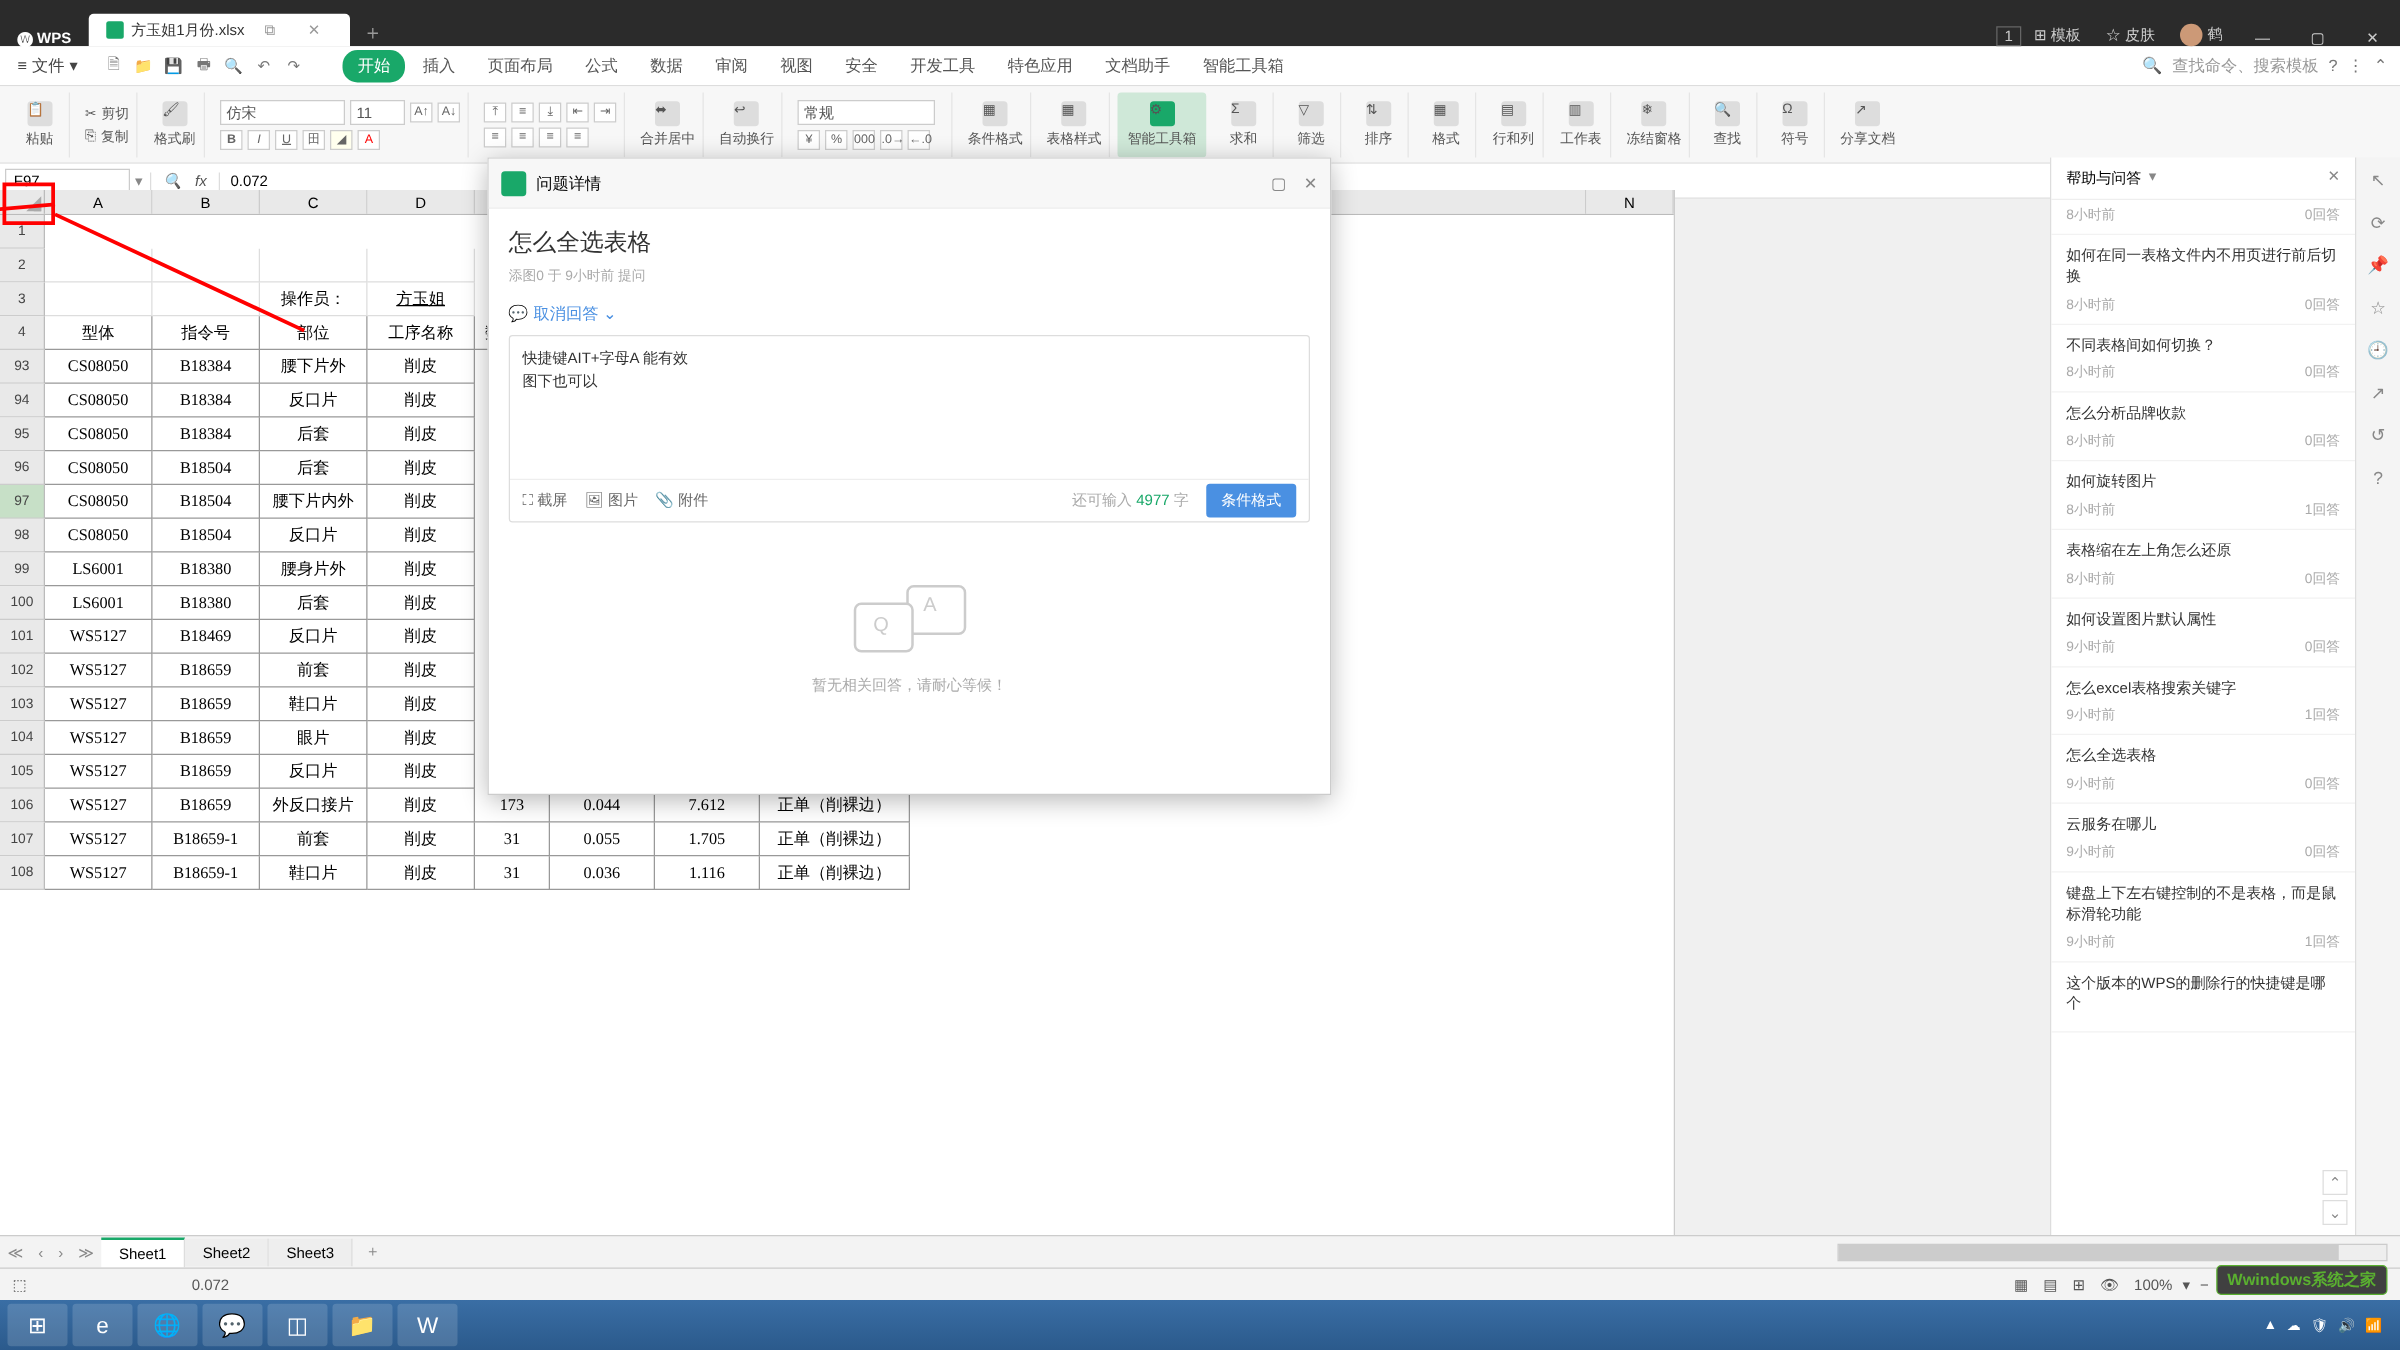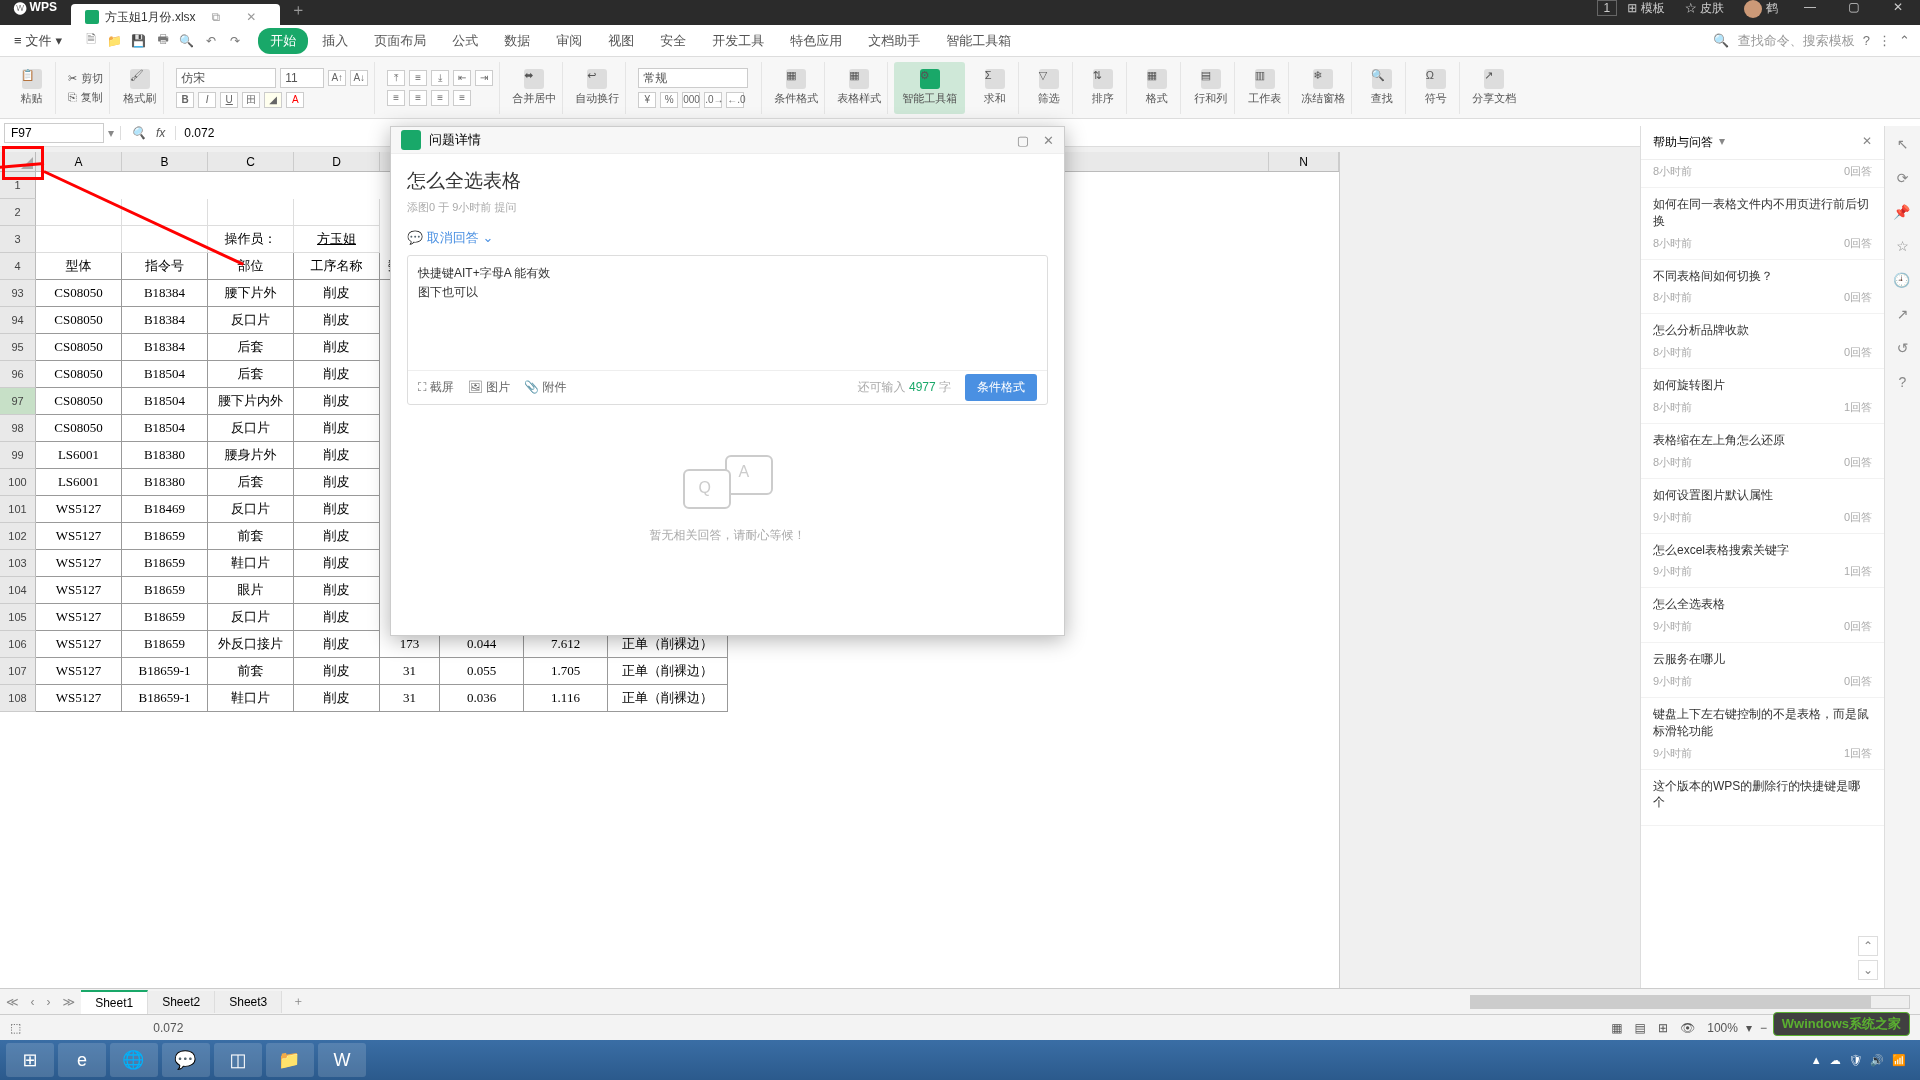--- a/index.html
+++ b/index.html
@@ -1,33 +1,33 @@
 <!DOCTYPE html>
 <html><head>
 <meta charset="utf-8">
 <style>
 *{box-sizing:border-box;margin:0;padding:0;font-family:"Microsoft YaHei",sans-serif}
 body{width:1920px;height:1080px;background:#f0f0f0;position:relative;overflow:hidden;transform-origin:top left}
 
-.titlebar{height:25px;background:#2b2b2b;display:flex;align-items:flex-start;color:#ccc;font-size:12px}
+.titlebar{height:37px;background:#2b2b2b;display:flex;align-items:flex-end;color:#ccc;font-size:12px}
 .titlebar .wps-logo{padding:0 14px;font-weight:bold;color:#fff}
 .titlebar .filetab{background:#fff;color:#333;height:26px;margin-top:4px;padding:0 14px;display:flex;align-items:center;border-radius:4px 4px 0 0;gap:6px}
 .titlebar .filetab .et-icon{width:14px;height:14px;background:#19a869;border-radius:2px;display:inline-block}
 .titlebar .tabbtn{padding:0 10px;color:#999}
 .titlebar .plus{padding:0 10px;color:#999;font-size:16px}
 .titlebar .spacer{flex:1}
 .titlebar .rbtn{padding:0 10px;color:#ccc;font-size:12px}
 .titlebar .winbtn{width:44px;text-align:center;color:#ccc}
 .avatar{width:18px;height:18px;border-radius:50%;background:#c97;display:inline-block;vertical-align:middle;margin-right:4px}
 
 .menubar{height:32px;background:#fff;border-bottom:1px solid #ddd;display:flex;align-items:center;font-size:13px;color:#444}
 .menubar .filemenu{padding:0 14px;display:flex;align-items:center;gap:4px}
 .menubar .qat{display:flex;gap:6px;padding:0 6px}
 .menubar .qat span{width:18px;height:18px;display:inline-flex;align-items:center;justify-content:center;color:#777;font-size:12px}
-.menubar .tabs{display:flex;gap:2px;margin-left:8px}
+.menubar .tabs{display:flex;gap:2px;margin-left:24px}
 .menubar .tab{padding:4px 12px;color:#555}
 .menubar .tab.active{background:#19a869;color:#fff;border-radius:12px}
 .menubar .right{margin-left:auto;display:flex;align-items:center;gap:8px;padding-right:10px;color:#777}
 .menubar .search{color:#999}
 
 .ribbon{height:62px;background:#f7f7f7;border-bottom:1px solid #ddd;display:flex;align-items:center;font-size:11px;color:#555;padding:0 8px;gap:6px}
 .rgrp{display:flex;flex-direction:column;align-items:center;padding:0 6px;border-right:1px solid #e5e5e5;height:52px;justify-content:center;gap:2px}
 .rgrp .ico{width:20px;height:20px;background:#ddd;border-radius:3px}
 .rgrp.big{min-width:48px}
 .rgrp.row{flex-direction:column;align-items:flex-start;justify-content:center;gap:4px}
@@ -50,21 +50,21 @@
 .rowarea{position:absolute;top:20px;left:0;right:0;bottom:0;overflow:hidden}
 .srow{display:flex;height:27px;font-size:13px}
 .srow .rh{width:36px;background:#e9e9e9;border-right:1px solid #bbb;border-bottom:1px solid #ccc;text-align:center;line-height:26px;font-size:11px;color:#444}
 .srow .cell{border-right:1px solid #999;border-bottom:1px solid #999;text-align:center;line-height:26px;font-family:"KaiTi","STKaiti",serif;overflow:hidden;white-space:nowrap}
 .srow.thin .cell{border-color:#ddd;font-family:inherit}
 .srow.sel .rh{background:#c7e0c7}
 .titlerow .cell{font-size:20px;font-weight:bold;font-family:"KaiTi",serif;border:none}
 .hdrRow .cell{font-weight:normal}
 
 .modal{position:absolute;left:390px;top:126px;width:675px;height:510px;background:#fff;box-shadow:0 4px 20px rgba(0,0,0,.3);border:1px solid #ccc;font-size:13px}
-.modal .mtitle{height:27px;background:#f7f7f7;display:flex;align-items:center;padding:0 10px;border-bottom:1px solid #eee}
+.modal .mtitle{height:40px;background:#f7f7f7;display:flex;align-items:center;padding:0 10px;border-bottom:1px solid #eee}
 .modal .mtitle .et-icon{width:20px;height:20px;background:#19a869;border-radius:3px;margin-right:8px}
 .modal .mbtns{margin-left:auto;display:flex;gap:14px;color:#888}
 .modal .statusline{height:30px;display:flex;align-items:center;justify-content:flex-end;padding:0 12px;font-size:12px;color:#999;border-bottom:1px solid #eee;gap:10px}
 .modal .badge{background:#fff3e6;color:#f59e0b;padding:2px 8px;border-radius:3px;border:1px solid #f5d0a0}
 .modal .qbody{padding:14px 16px}
 .modal .qtitle{font-size:19px;color:#333;margin-bottom:6px}
 .modal .qmeta{font-size:11px;color:#aaa;margin-bottom:14px}
 .modal .cancel{color:#4a90e2;font-size:13px;margin-bottom:8px}
 .modal .ansbox{border:1px solid #ddd;border-radius:3px;height:150px;position:relative}
 .modal .ansbox .ta{padding:8px 10px;font-size:12px;color:#333;line-height:1.6;height:110px}

